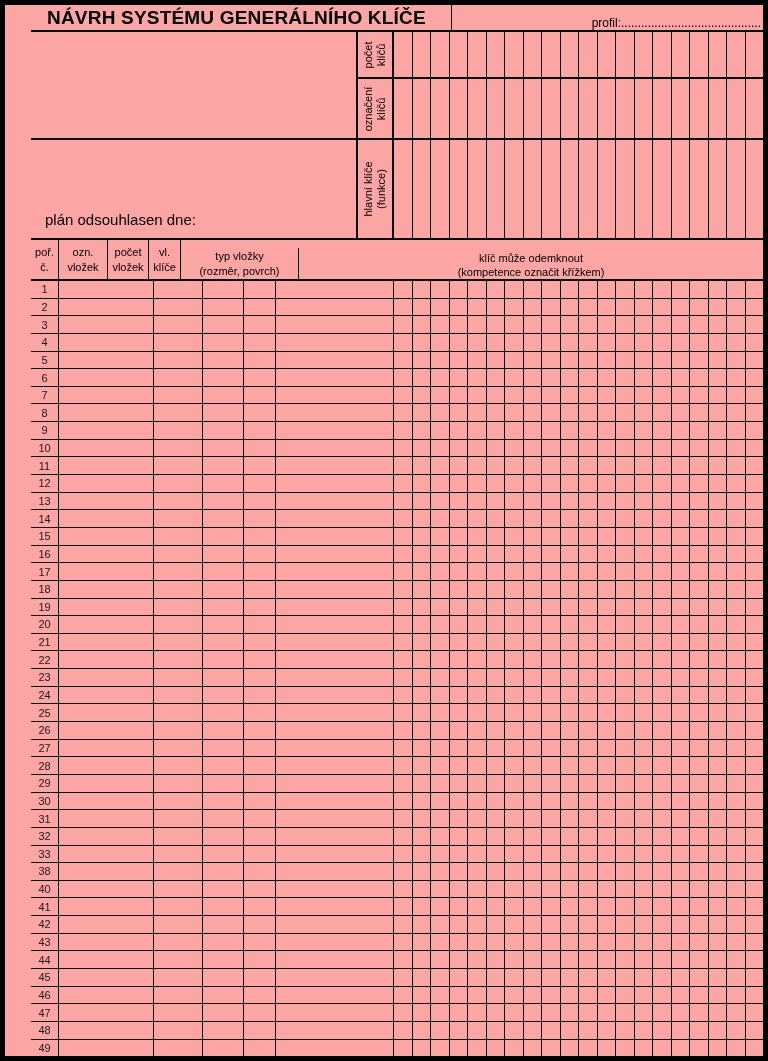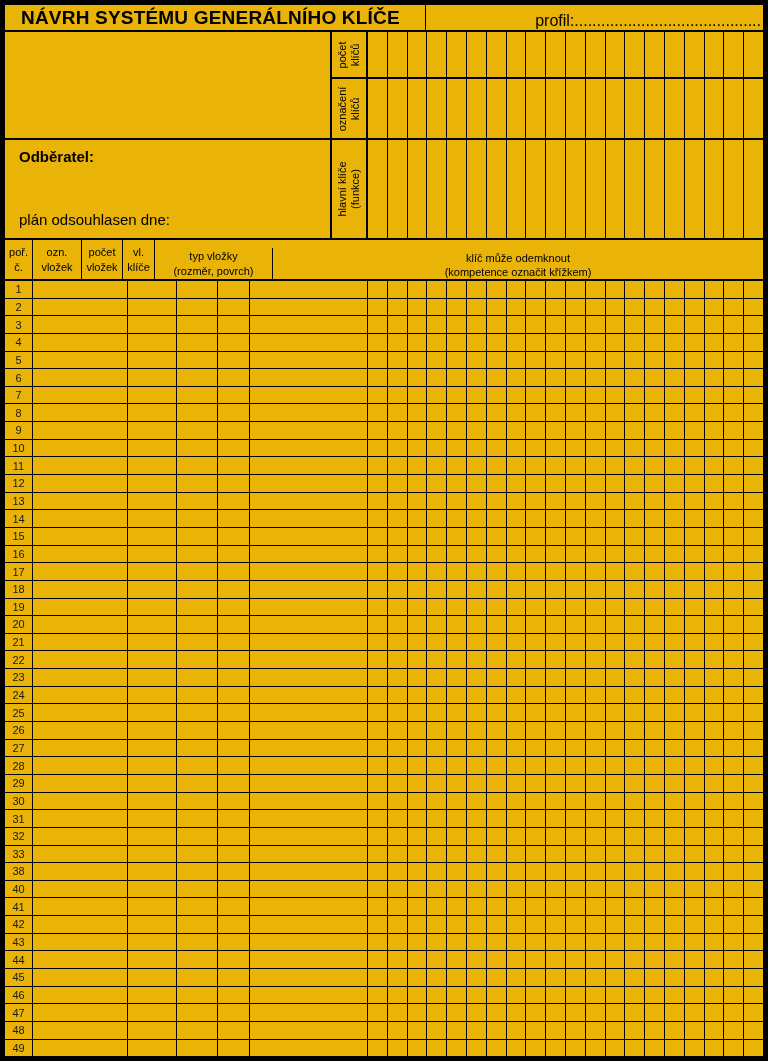--- a/index.html
+++ b/index.html
@@ -5,42 +5,43 @@
   * { box-sizing: border-box; margin: 0; padding: 0; }
   html, body { background: #ffffff; }
   body {
     width: 768px; height: 1061px;
     font-family: "Liberation Sans", sans-serif;
     color: #000;
   }
   .sheet {
     width: 768px; height: 1061px;
     border: 5px solid #000;
-    background: #eab308;
+    background: #fca5a5;
     display: flex; flex-direction: column;
     overflow: hidden;
+    padding-left: 26px;
   }
   
   .title-row {
     height: 27px; flex: 0 0 auto;
     border-bottom: 2px solid #000;
     position: relative;
     display: flex; align-items: center;
   }
   .title {
     font-weight: bold; font-size: 19px; letter-spacing: .2px;
     padding-left: 16px; white-space: nowrap;
   }
   .title-divider {
     position: absolute; left: 420px; top: 0; bottom: 0;
     width: 1px; background: #000;
   }
   .profil {
     position: absolute; right: 2px; bottom: 0px;
-    font-size: 16px; white-space: nowrap;
+    font-size: 12px; white-space: nowrap;
   }
   
   .upper {
     height: 208px; flex: 0 0 auto;
     border-bottom: 2px solid #000;
     display: flex;
   }
   .upper-left { width: 325px; display: flex; flex-direction: column; }
   .ul-blank { height: 106px; }
   .ul-customer {
@@ -111,21 +112,20 @@
   <div class="title-row">
     <div class="title">NÁVRH SYSTÉMU GENERÁLNÍHO KLÍČE</div>
     <div class="title-divider"></div>
     <div class="profil"><span>profil:</span><span>..........................................</span></div>
   </div>
 
   <div class="upper">
     <div class="upper-left">
       <div class="ul-blank"></div>
       <div class="ul-customer">
-        <div class="customer">Odběratel:</div>
         <div class="plan">plán odsouhlasen dne:</div>
       </div>
     </div>
 
     <div class="vlabel-col">
       <div class="vcell vcell1">
         <div class="vtext">
             <div>počet</div>
             <div>klíčů</div>
           </div>

